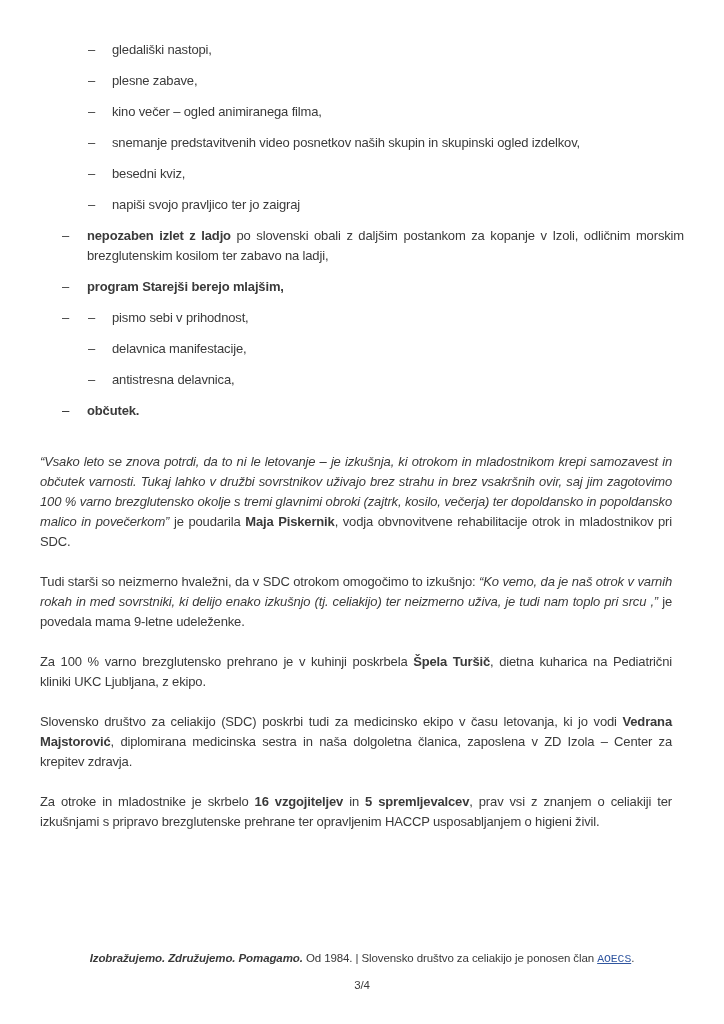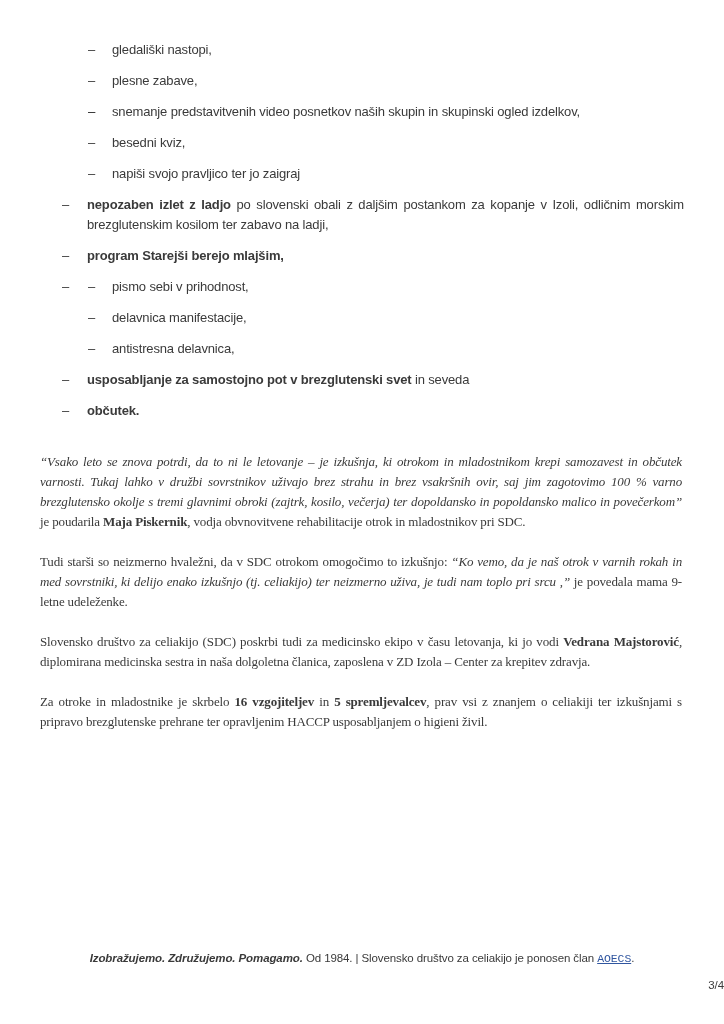--- a/index.html
+++ b/index.html
@@ -25,63 +25,64 @@
   .li { position: relative; margin-bottom: 11px; }
   .li .dash { position: absolute; top: 0; }
   .lvl1 { padding-left: 47px; }
   .lvl1 > .dash { left: 22px; }
   .lvl2 { padding-left: 72px; }
   .lvl2 > .dash { left: 48px; }
   .just { text-align: justify; }
   .b { font-weight: bold; }
   .i { font-style: italic; }
   
-  .para { text-align: justify; margin: 20px 2px 0 0; font-family: Liberation Serif, serif; }
+  .para { text-align: justify; margin: 20px 12px 0 0; }
   .para.first { margin-top: 31px; }
   
   .footer {
     position: absolute;
     left: 0; right: 0;
     bottom: 32px;
     text-align: center;
     font-size: 11.5px;
     letter-spacing: -0.1px;
     line-height: 14px;
   }
   .footer-line { margin-bottom: 12px; }
   .motto { font-weight: bold; font-style: italic; }
   .aoecs-link {
     color: var(--link-color, #3056a0);
     text-decoration: underline;
     cursor: pointer;
     font-family: Liberation Mono, monospace;
   }
-  .page-number { color: #3a3a3a; text-align: right; }
+  .page-number { color: #3a3a3a; }
 </style>
 </head>
 <body>
 
 <div class="page" style="color: rgb(58, 58, 58); background: rgb(255, 255, 255); --link-color: #3056a0;">
   <div class="content" id="doc-content">
       <div class="li lvl2"><span class="dash">–</span><span class="li-text"><span>gledališki nastopi,</span></span></div>
       <div class="li lvl2"><span class="dash">–</span><span class="li-text"><span>plesne zabave,</span></span></div>
-      <div class="li lvl2"><span class="dash">–</span></div>
+      <div class="li lvl2"><span class="dash">–</span><span class="li-text"><span>kino večer – ogled animiranega filma,</span></span></div>
       <div class="li lvl2"><span class="dash">–</span><span class="li-text"><span>snemanje predstavitvenih video posnetkov naših skupin in skupinski ogled izdelkov,</span></span></div>
       <div class="li lvl2"><span class="dash">–</span><span class="li-text"><span>besedni kviz,</span></span></div>
       <div class="li lvl2"><span class="dash">–</span><span class="li-text"><span>napiši svojo pravljico ter jo zaigraj</span></span></div>
       <div class="li lvl1 just"><span class="dash">–</span><span class="li-text"><span class="b">nepozaben izlet z ladjo</span><span> po slovenski obali z daljšim postankom za kopanje v Izoli, odličnim morskim brezglutenskim kosilom ter zabavo na ladji,</span></span></div>
       <div class="li lvl1 just"><span class="dash">–</span><span class="li-text"><span class="b">program Starejši berejo mlajšim,</span></span></div>
       <div class="li lvl1 just"><span class="dash">–</span></div>
       <div class="li lvl2"><span class="dash">–</span><span class="li-text"><span>pismo sebi v prihodnost,</span></span></div>
       <div class="li lvl2"><span class="dash">–</span><span class="li-text"><span>delavnica manifestacije,</span></span></div>
       <div class="li lvl2"><span class="dash">–</span><span class="li-text"><span>antistresna delavnica,</span></span></div>
-      <div class="li lvl1"><span class="dash">–</span><span class="li-text"><span class="b">usposabljanje za samostojno pot v brezglutenski svet</span><span> in seveda</span></span></div>
+      <div class="li lvl1"><span class="dash">–</span></div>
       <div class="li lvl1"><span class="dash">–</span><span class="li-text"><span class="b">občutek.</span></span></div>
       <p class="para first"><span class="i">“Vsako leto se znova potrdi, da to ni le letovanje – je izkušnja, ki otrokom in mladostnikom krepi samozavest in občutek varnosti. Tukaj lahko v družbi sovrstnikov uživajo brez strahu in brez vsakršnih ovir, saj jim zagotovimo 100 % varno brezglutensko okolje s tremi glavnimi obroki (zajtrk, kosilo, večerja) ter dopoldansko in popoldansko malico in povečerkom”</span><span> je poudarila </span><span class="b">Maja Piskernik</span><span>, vodja obvnovitvene rehabilitacije otrok in mladostnikov pri SDC.</span></p>
       <p class="para"><span>Tudi starši so neizmerno hvaležni, da v SDC otrokom omogočimo to izkušnjo: </span><span class="i">“Ko vemo, da je naš otrok v varnih rokah in med sovrstniki, ki delijo enako izkušnjo (tj. celiakijo) ter neizmerno uživa, je tudi nam toplo pri srcu ,”</span><span> je povedala mama 9-letne udeleženke.</span></p>
+      <p class="para"><span>Za 100 % varno brezglutensko prehrano je v kuhinji poskrbela </span><span class="b">Špela Turšič</span><span>, dietna kuharica na Pediatrični kliniki UKC Ljubljana, z ekipo.</span></p>
       <p class="para"><span>Slovensko društvo za celiakijo (SDC) poskrbi tudi za medicinsko ekipo v času letovanja, ki jo vodi </span><span class="b">Vedrana Majstorović</span><span>, diplomirana medicinska sestra in naša dolgoletna članica, zaposlena v ZD Izola – Center za krepitev zdravja.</span></p>
       <p class="para"><span>Za otroke in mladostnike je skrbelo </span><span class="b">16 vzgojiteljev</span><span> in </span><span class="b">5 spremljevalcev</span><span>, prav vsi z znanjem o celiakiji ter izkušnjami s pripravo brezglutenske prehrane ter opravljenim HACCP usposabljanjem o higieni živil.</span></p>
     </div>
 
   <div class="footer">
     <div class="footer-line"><span class="motto">Izobražujemo. Združujemo. Pomagamo.</span><span> Od 1984. | Slovensko društvo za celiakijo je ponosen član </span><a class="aoecs-link">AOECS</a><span>.</span></div>
     <div class="page-number">3/4</div>
   </div>
 </div>
 

